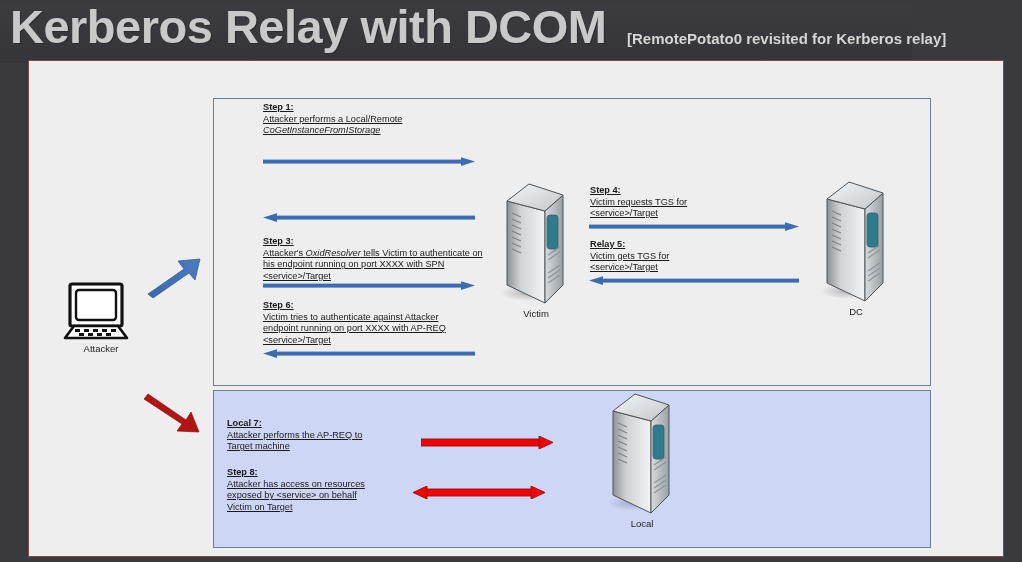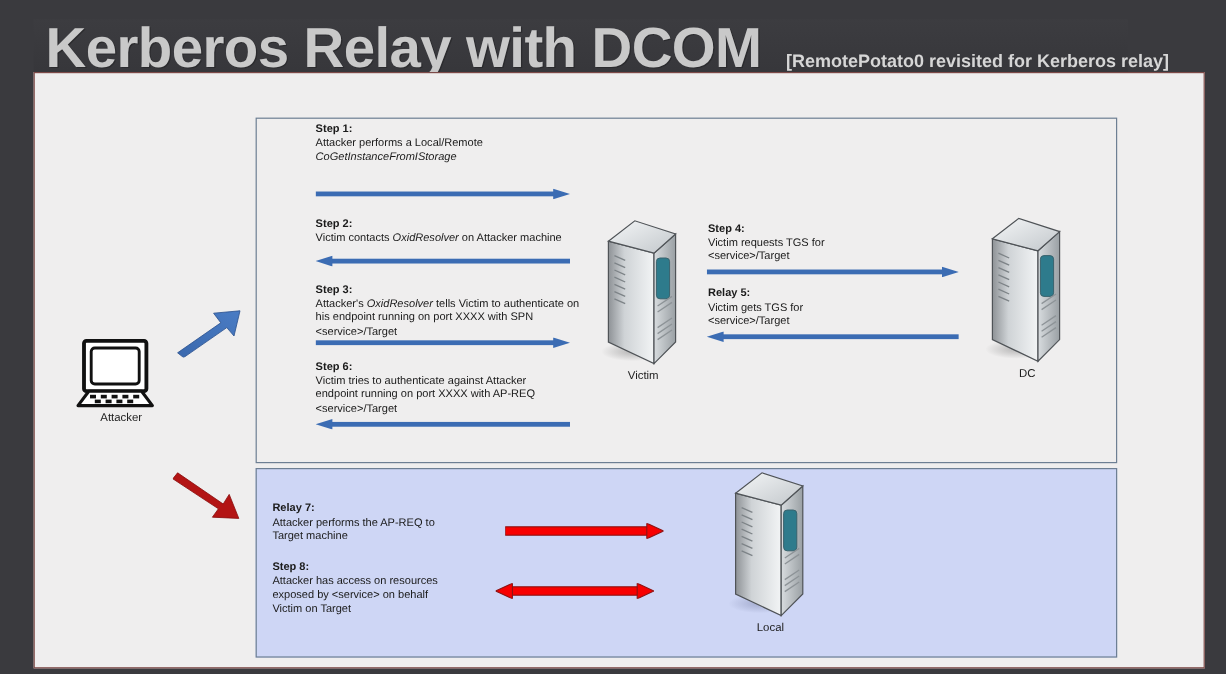--- a/index.html
+++ b/index.html
@@ -11,24 +11,23 @@
     width: 1022px;
     height: 562px;
     overflow: hidden;
     font-family: "Liberation Sans", sans-serif;
     position: relative;
   }
 
   
   #title-bar {
     position: absolute;
-    left: 0; top: 16px;
+    left: 0; top: 3px;
     width: 912px; height: 60px;
     background: linear-gradient(180deg, #3c3c40 0%, #353539 100%);
-    margin-left: 28px;
   }
   #title-main {
     position: absolute;
     left: 10px; top: -4px;
     font-size: 47px;
     font-weight: bold;
     color: #c9c9c9;
     letter-spacing: -0.5px;
     white-space: nowrap;
     text-shadow: 1px 1px 0 #2b2b2e;
@@ -69,20 +68,21 @@
     background: #ced6f5;
   }
 
   
   .step {
     position: absolute;
     font-size: 9.2px;
     color: #1a1a1a;
     line-height: 11.6px;
     white-space: nowrap;
+    text-decoration: underline;
   }
   .step .hd {
     font-weight: bold;
     display: block;
   }
   .step .ln { display: block; }
   .it { font-style: italic; }
 
   
   .harrow {
@@ -304,24 +304,20 @@
     <span class="ln">Attacker performs a Local/Remote</span>
     <span class="ln it">CoGetInstanceFromIStorage</span>
   </div>
   <div class="harrow" style="left:234px; top:96px; width:212px;">
     <svg width="212" height="9" viewBox="0 0 212 9">
       <rect x="0" y="2.6" width="200" height="4" fill="#3b6cb3"></rect>
       <path d="M198 0.2 L212 4.6 L198 9 Z" fill="#3b6cb3"></path>
     </svg>
   </div>
 
-  <div class="step" style="left:234px; top:120px;">
-    <span class="hd">Step 2:</span>
-    <span class="ln"><span>Victim contacts </span><span class="it">OxidResolver</span><span> on Attacker machine</span></span>
-  </div>
   <div class="harrow" style="left:234px; top:152px; width:212px;">
     <svg width="212" height="9" viewBox="0 0 212 9">
       <rect x="12" y="2.6" width="200" height="4" fill="#3b6cb3"></rect>
       <path d="M14 0.2 L0 4.6 L14 9 Z" fill="#3b6cb3"></path>
     </svg>
   </div>
 
   <div class="step" style="left:234px; top:175px;">
     <span class="hd">Step 3:</span>
     <span class="ln"><span>Attacker's </span><span class="it">OxidResolver</span><span> tells  Victim to authenticate on</span></span>
@@ -366,21 +362,21 @@
     <span class="ln">&lt;service&gt;/Target</span>
   </div>
   <div class="harrow" style="left:560px; top:215px; width:210px;">
     <svg width="210" height="9" viewBox="0 0 210 9">
       <rect x="12" y="2.6" width="198" height="4" fill="#3b6cb3"></rect>
       <path d="M14 0.2 L0 4.6 L14 9 Z" fill="#3b6cb3"></path>
     </svg>
   </div>
 
   <div class="step" style="left:198px; top:357px;">
-    <span class="hd">Relay 7:</span>
+    <span class="hd">Local 7:</span>
     <span class="ln">Attacker performs the AP-REQ to</span>
     <span class="ln">Target machine</span>
   </div>
   <div class="harrow" style="left:392px; top:375px; width:132px;">
     <svg width="132" height="13" viewBox="0 0 132 13">
       <rect x="0" y="3" width="120" height="7" fill="#f80000" stroke="#8c1414" stroke-width="0.9"></rect>
       <path d="M118 0 L132 6.5 L118 13 Z" fill="#f80000" stroke="#8c1414" stroke-width="0.9" stroke-linejoin="round"></path>
     </svg>
   </div>
 

